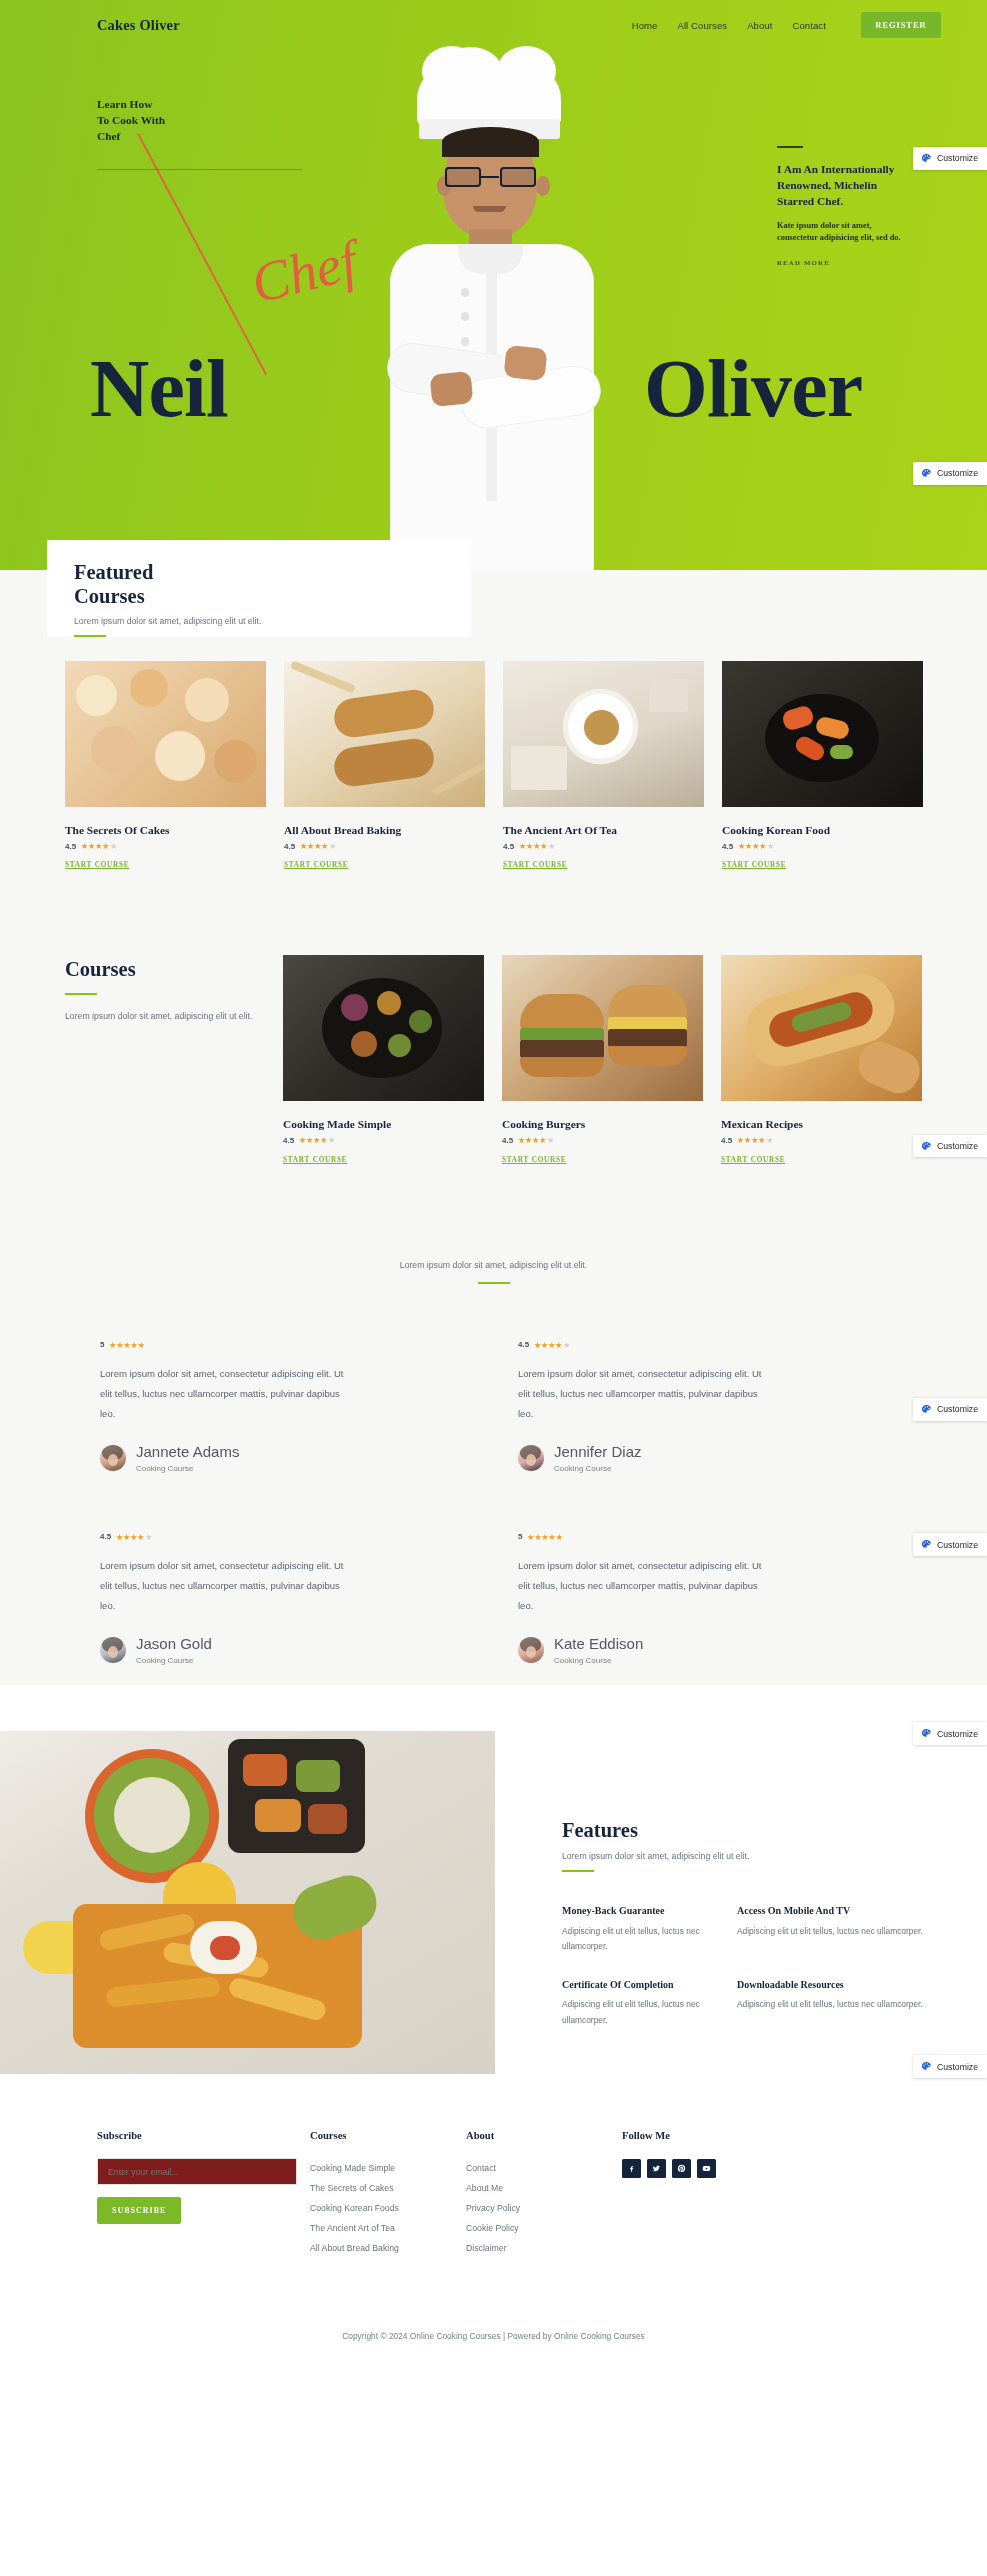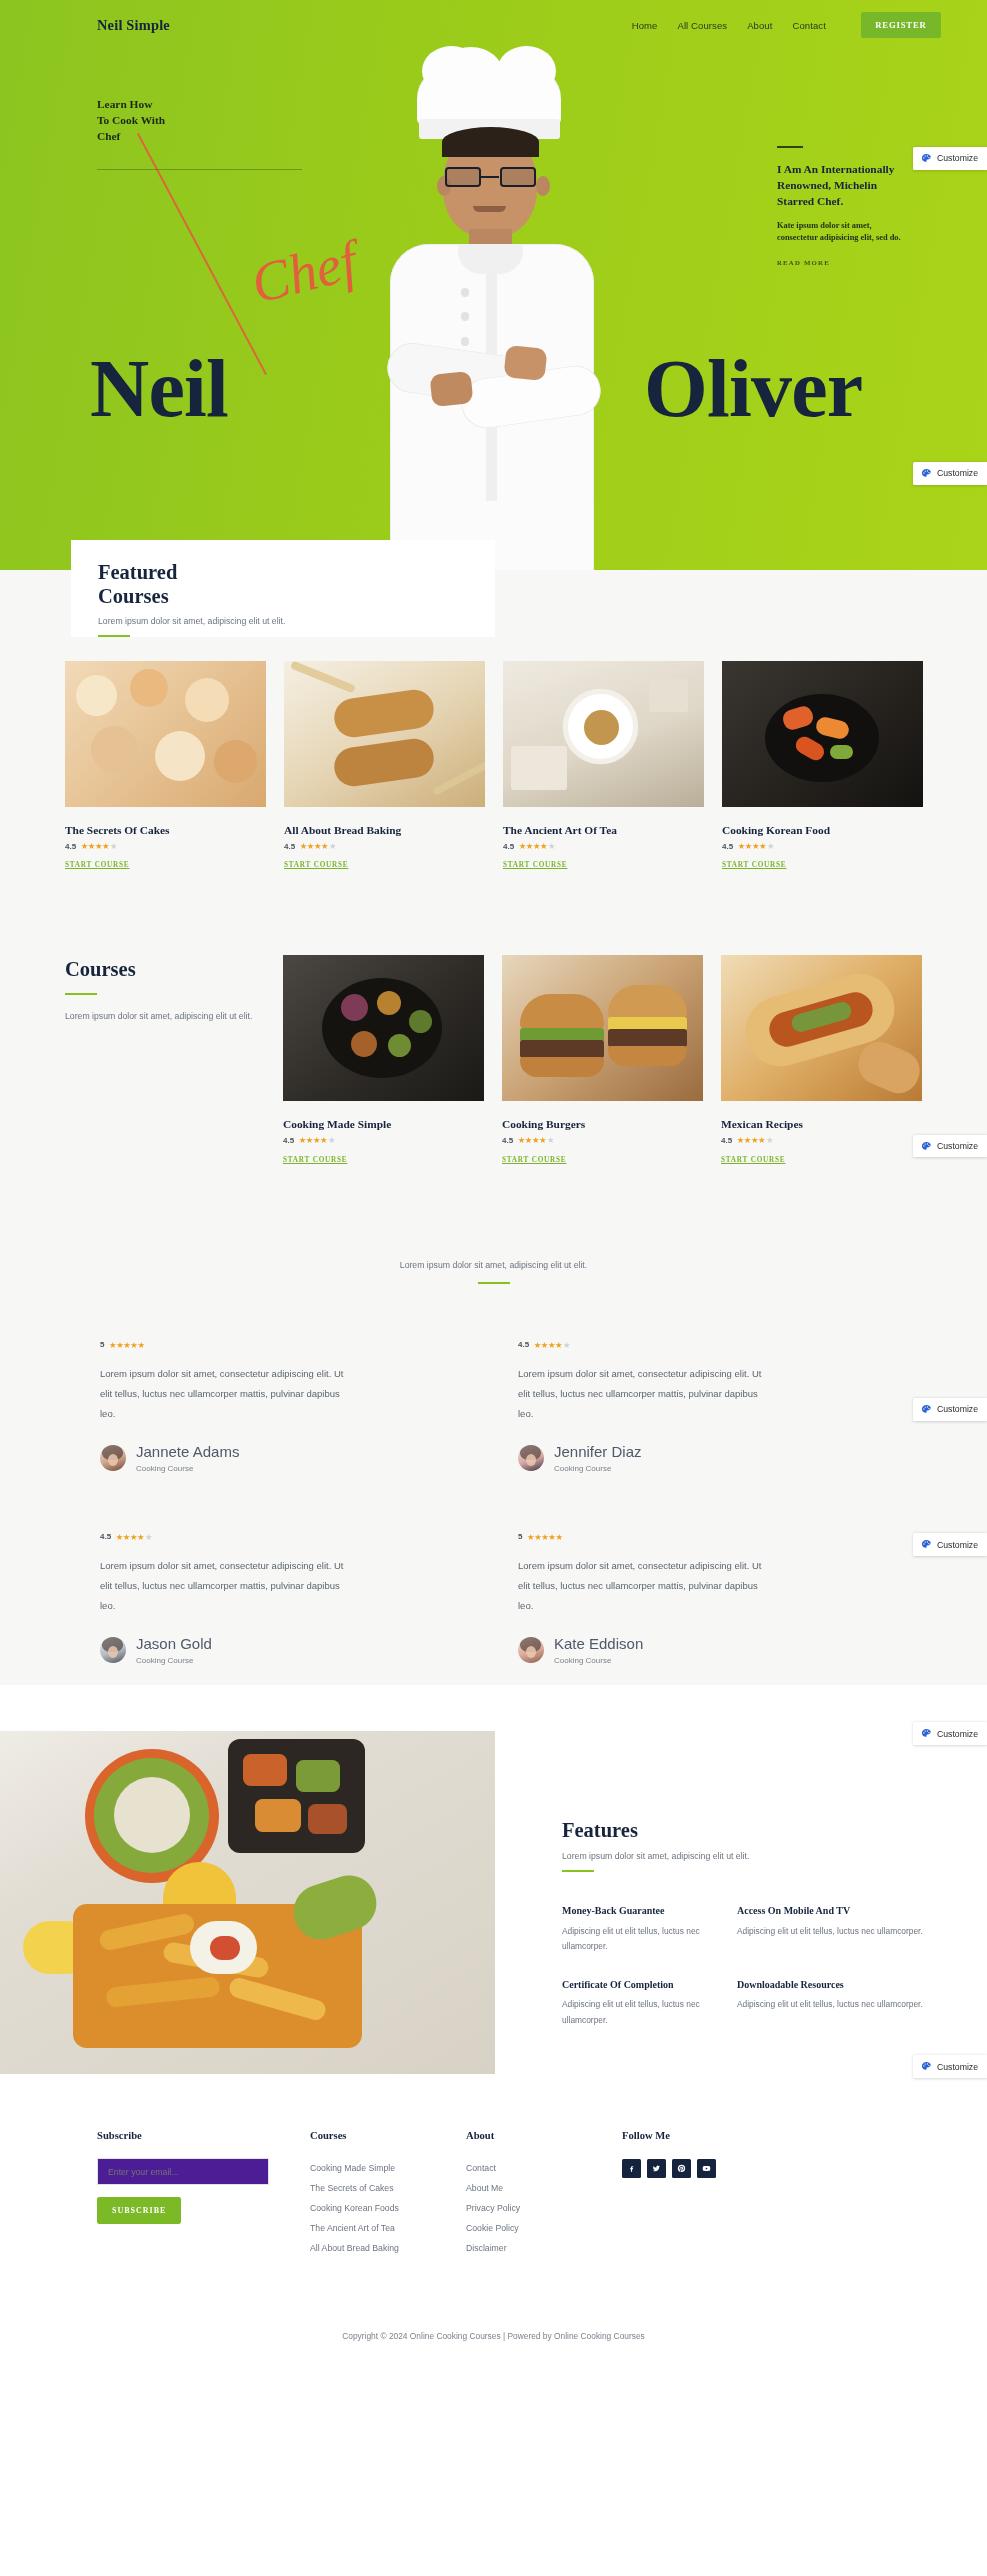--- a/index.html
+++ b/index.html
@@ -229,21 +229,21 @@
     z-index:40;
     cursor:pointer;
     border-radius:1.5px 0 0 1.5px;
   }
   .customize .label { font-size:8.7px; color:#2b2b2b; }
   .palette { width:10.6px; height:10.6px; display:block; }
 
   
   .featured-band { position:relative; background:#f7f7f5; }
   .featured-card {
-    position:absolute; left:71px; top:-30px;
+    position:absolute; left:47px; top:-30px;
     width:424px; height:97px;
     background:#ffffff;
     padding:21px 0 0 27px;
     z-index:20;
   }
   .sec-title {
     font-family:"Liberation Serif", serif;
     font-weight:bold; font-size:20.5px; line-height:1.16; color:#16243d;
   }
   .sec-desc { margin-top:7.6px; font-size:8.7px; color:#6c7480; }
@@ -321,22 +321,22 @@
   }
   .feat-p { margin-top:7.6px; font-size:8.4px; line-height:1.85; color:#6c7480; }
 
   
   .footer { background:#ffffff; padding:56px 97px 0 97px; display:flex; }
   .fcol-sub { width:213px; }
   .fcol { width:156px; }
   .fcol-social { width:167px; }
   .f-h { font-family:"Liberation Serif", serif; font-weight:bold; font-size:10.6px; color:#16243d; }
   .email-input {
-    margin-top:16.7px; width:172px; height:27px;
-    border:0.8px solid #e2e2e2; background:#4c1d95;
+    margin-top:16.7px; width:200px; height:27px;
+    border:0.8px solid #e2e2e2; background:#7f1d1d;
     padding:0 10px; font-size:8.7px; color:#9aa0a8;
     font-family:"Liberation Sans", sans-serif; outline:none;
   }
   .sub-btn {
     margin-top:12px; background:#7cb927; border:none; color:#ffffff;
     font-family:"Liberation Serif", serif; font-weight:bold;
     font-size:8px; letter-spacing:1px; padding:9px 15px; border-radius:2.3px;
     cursor:pointer;
   }
   .flist { margin-top:18px; }
@@ -353,21 +353,21 @@
   }
 </style>
 </head>
 <body>
 
 <div class="page">
 
   <section class="hero">
 
     <nav class="topnav">
-      <div class="brand">Neil Simple</div>
+      <div class="brand">Cakes Oliver</div>
       <div class="nav-links">
         <a class="nav-link" href="#">Home</a>
         <a class="nav-link" href="#">All Courses</a>
         <a class="nav-link" href="#">About</a>
         <a class="nav-link" href="#">Contact</a>
         <button class="register-btn">REGISTER</button>
       </div>
     </nav>
 
     <div class="hero-inner">

